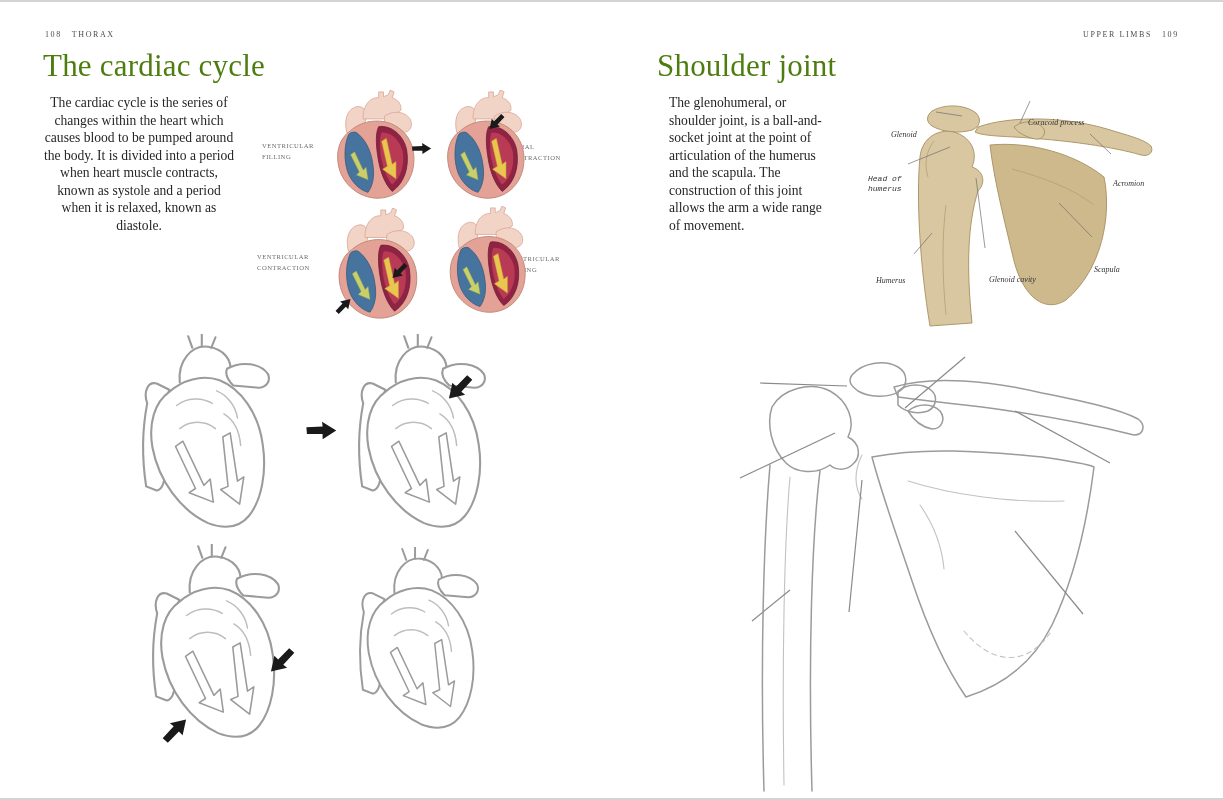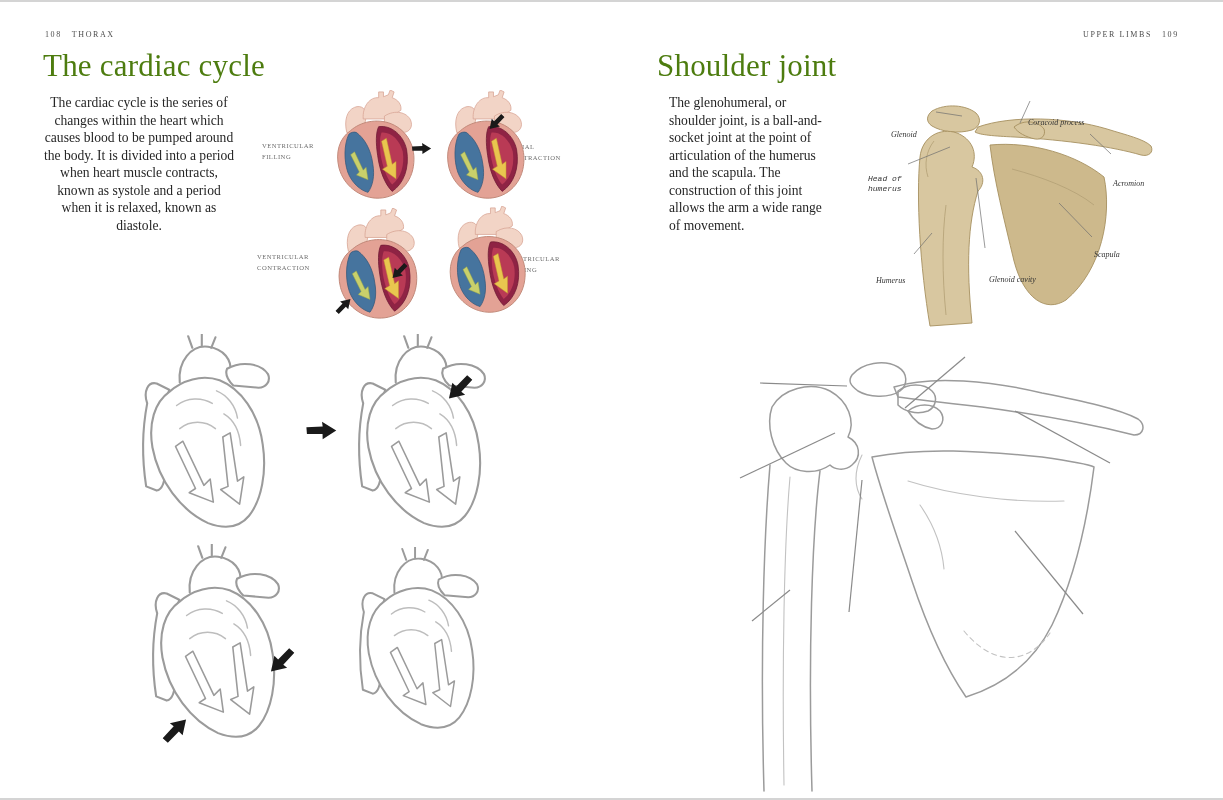--- a/index.html
+++ b/index.html
@@ -176,21 +176,21 @@
     <path class="leader" d="M230,152 L197,118"></path>
   </svg>
 
   <div class="anat-label" style="left:891px; top:100px;">Glenoid</div>
   <div class="anat-label" style="left:1028px; top:88px;">Coracoid process</div>
   <div class="anat-label" style="left:1113px; top:149px;">Acromion</div>
   <div class="anat-label" style="left:868px; top:144px;font-family:Liberation Mono, monospace;">Head of
 humerus</div>
   <div class="anat-label" style="left:876px; top:246px;">Humerus</div>
   <div class="anat-label" style="left:989px; top:245px;">Glenoid cavity</div>
-  <div class="anat-label" style="left:1094px; top:220px;">Scapula</div>
+  <div class="anat-label" style="left:1094px; top:235px;">Scapula</div>
 
   <svg class="art" style="left:712px; top:333px;" width="475" height="460" viewBox="0 0 475 460">
     <path class="ol" d="M182,52 C220,40 280,46 330,58 C370,66 408,74 426,84 C434,90 432,100 422,100 C390,92 330,80 270,72 C234,68 200,64 186,62 Z"></path>
     <path class="ol" d="M140,40 C150,28 172,24 186,32 C196,38 196,50 188,56 C176,64 156,62 146,56 C138,50 136,46 140,40 Z"></path>
     <path class="ol" d="M186,56 C196,48 212,48 220,56 C226,62 224,72 216,76 C204,80 192,76 186,70 Z"></path>
     <path class="ol" d="M196,76 C206,68 220,68 228,76 C234,84 230,94 220,94 C210,92 202,86 196,76 Z"></path>
     <path class="ol" d="M60,72 C70,54 98,46 118,56 C136,66 144,86 136,102 C148,108 150,122 140,130 C132,137 122,134 118,130 C104,140 84,138 74,128 C60,114 54,90 60,72 Z"></path>
     <path class="ol" d="M58,130 C52,200 48,320 52,456"></path>
     <path class="ol" d="M108,136 C100,200 96,320 100,456"></path>
     <path class="olth" d="M78,142 C72,210 70,330 72,450"></path>

